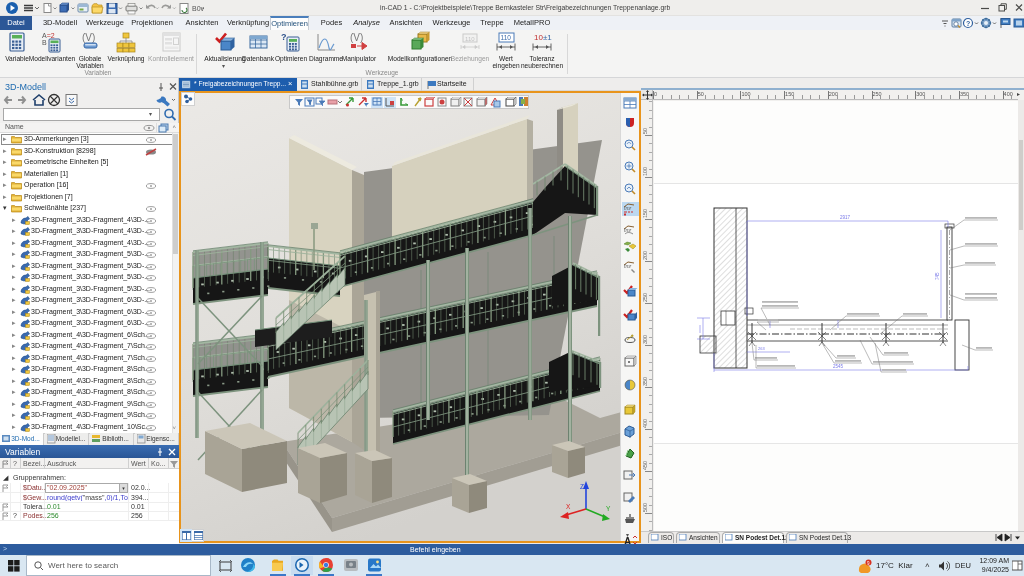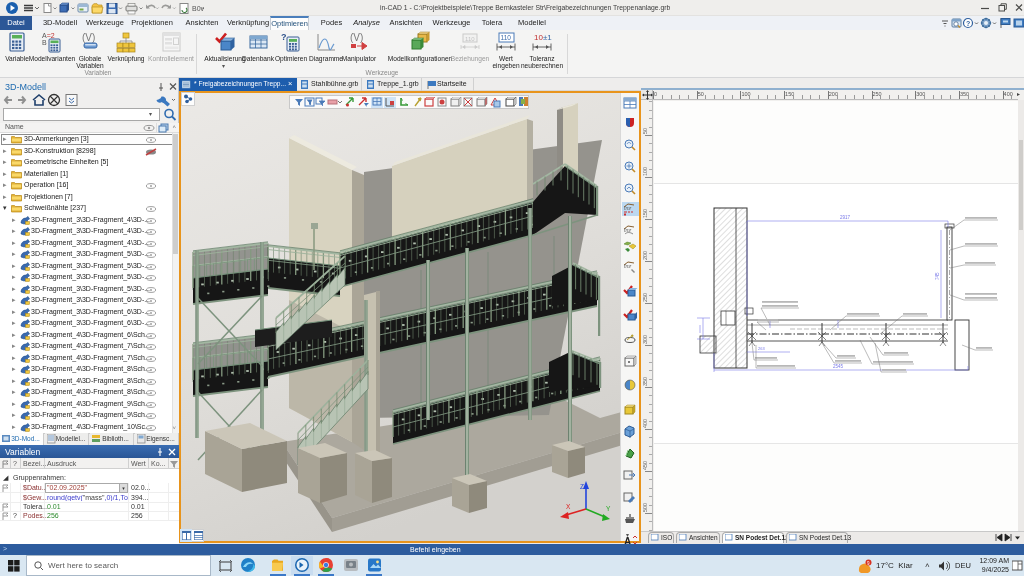--- a/index.html
+++ b/index.html
@@ -68,22 +68,22 @@
 <div class="tx" style="left:40px;top:0;width:40px;height:14px;color:#222;font-size:7.5px;text-align:center;line-height:14px;">3D-Modell</div>
 <div class="tx" style="left:86px;top:0;width:34px;height:14px;color:#222;font-size:7.5px;text-align:center;line-height:14px;">Werkzeuge</div>
 <div class="tx" style="left:127px;top:0;width:50px;height:14px;color:#222;font-size:7.5px;text-align:center;line-height:14px;">Projektionen</div>
 <div class="tx" style="left:184px;top:0;width:36px;height:14px;color:#222;font-size:7.5px;text-align:center;line-height:14px;">Ansichten</div>
 <div class="tx" style="left:227px;top:0;width:36px;height:14px;color:#222;font-size:7.5px;text-align:center;line-height:14px;">Verknüpfung</div>
 <div class="tx" style="left:270px;top:0;width:39px;height:14px;background:#fdfdfd;border:1px solid #c8cdd4;border-bottom:none;border-top:2px solid #4a7ebb;color:#1f4e79;font-size:7.5px;text-align:center;line-height:12px;">Optimieren</div>
 <div class="tx" style="left:317px;top:0;width:29px;height:14px;color:#222;font-size:7.5px;text-align:center;line-height:14px;">Podes</div>
 <div class="tx" style="left:352px;top:0;width:29px;height:14px;color:#222;font-size:7.5px;text-align:center;line-height:14px;font-style:italic;">Analyse</div>
 <div class="tx" style="left:387px;top:0;width:38px;height:14px;color:#222;font-size:7.5px;text-align:center;line-height:14px;">Ansichten</div>
 <div class="tx" style="left:432px;top:0;width:39px;height:14px;color:#222;font-size:7.5px;text-align:center;line-height:14px;">Werkzeuge</div>
-<div class="tx" style="left:478px;top:0;width:28px;height:14px;color:#222;font-size:7.5px;text-align:center;line-height:14px;">Tolera</div>
-<div class="tx" style="left:513px;top:0;width:38px;height:14px;color:#222;font-size:7.5px;text-align:center;line-height:14px;">Modellel</div>
+<div class="tx" style="left:478px;top:0;width:28px;height:14px;color:#222;font-size:7.5px;text-align:center;line-height:14px;">Treppe</div>
+<div class="tx" style="left:513px;top:0;width:38px;height:14px;color:#222;font-size:7.5px;text-align:center;line-height:14px;">MetalIPRO</div>
 <svg class="ab" style="left:940px;top:1px" width="84" height="12" viewBox="0 0 84 12">
 <path d="M2 4h6M3.5 6.5h3M4.5 9h1" stroke="#555" stroke-width="1"></path>
 <rect x="12" y="2" width="9" height="8" rx="1" fill="#dce8f4" stroke="#5a7ca0"></rect>
       <rect x="12" y="2" width="9" height="2.5" fill="#7fa3c8"></rect>
       <circle cx="16" cy="7" r="2.2" fill="#fff" stroke="#4a6a90" stroke-width=".8"></circle>
       <path d="M18 8.5l2 2" stroke="#c08a28" stroke-width="1.3"></path>
 <circle cx="28" cy="6" r="4.5" fill="#fff" stroke="#2e5f9e" stroke-width="1.2"></circle>
       <text x="26" y="8.5" font-size="7" fill="#2e5f9e" font-weight="bold">?</text>
       <path d="M35 5.5l1.5 1.5 1.5-1.5" fill="none" stroke="#666" stroke-width="1"></path>
 <circle cx="46" cy="6" r="4.5" fill="#7ba0c8" stroke="#3a6a9a"></circle>

